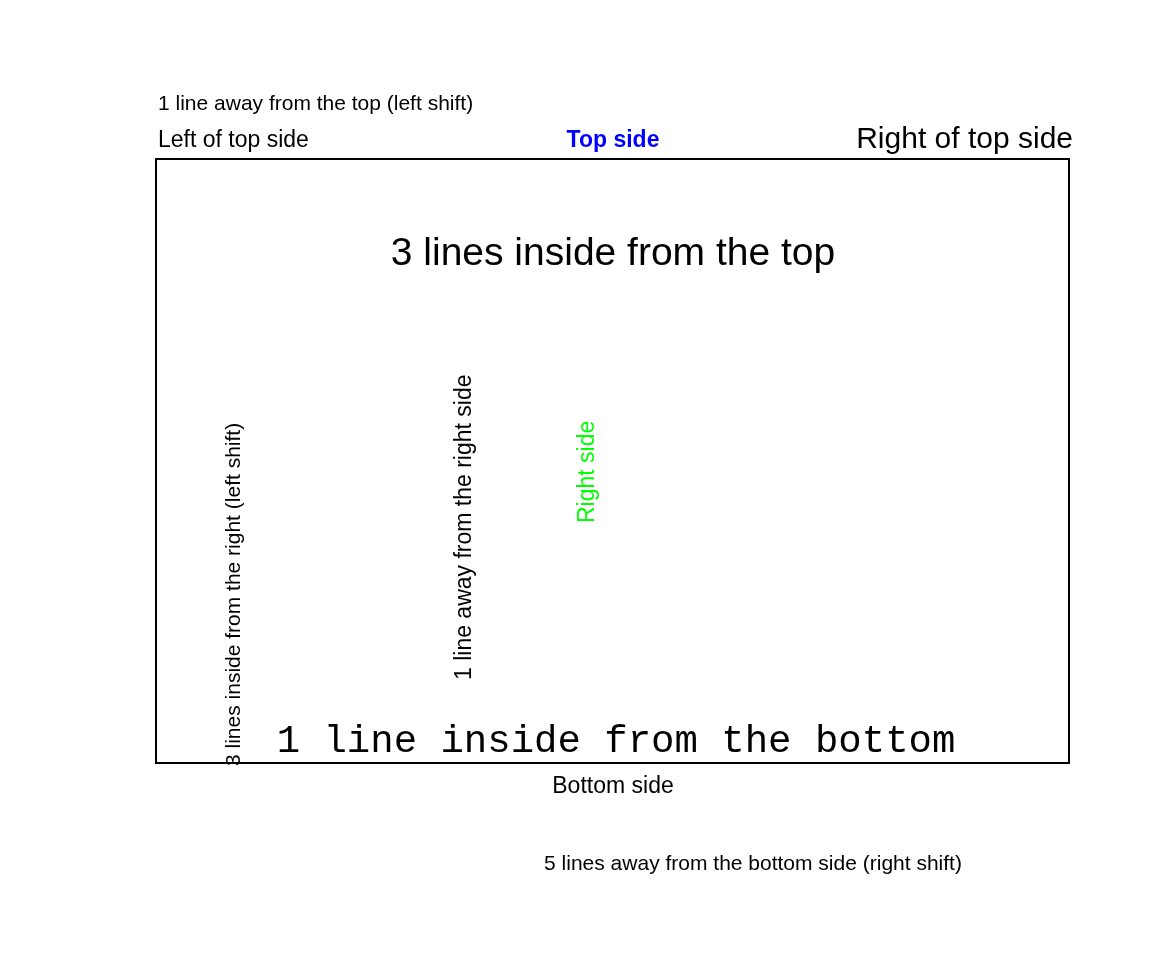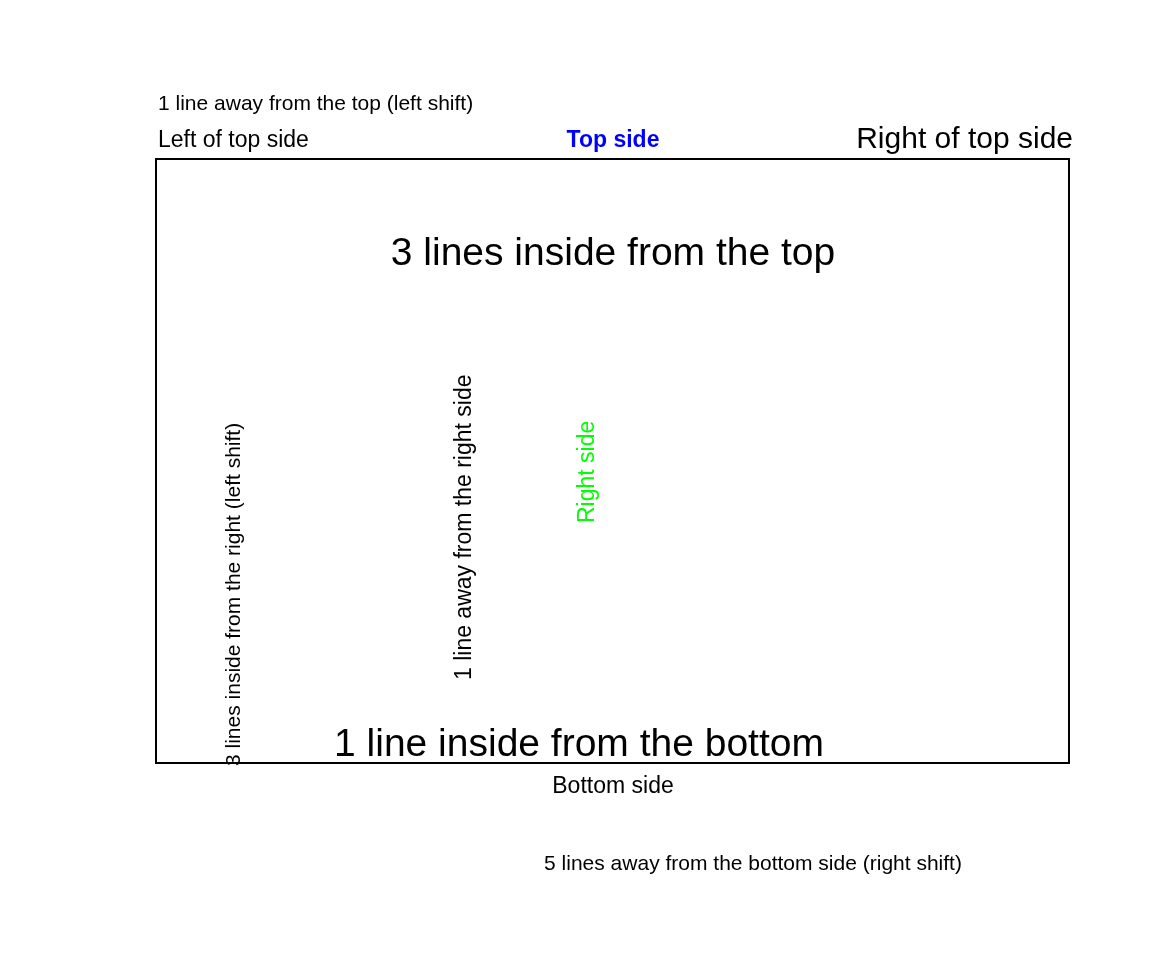--- a/index.html
+++ b/index.html
@@ -65,21 +65,21 @@
   <div class="lbl fs-md h-left" style="left:158px; top:151px;">Left of top side</div>
 
   <div class="lbl fs-md h-center" style="left:613px; top:151px; color:#0000FF;font-weight:bold;">Top side</div>
 
   <div class="lbl fs-lg h-right" style="left:1073px; top:153px;">Right of top side</div>
 
   <div id="plot-box" style="left: 155px; top: 158px; width: 915px; height: 606px; border: 2px solid rgb(0, 0, 0);"></div>
 
   <div class="lbl fs-xl h-center" style="left:613px; top:271px;">3 lines inside from the top</div>
 
-  <div class="lbl fs-xl h-center" style="left:579px; top:762px;">1 line inside from the bottom</div>
+  <div class="lbl fs-xl h-center" style="left:616px; top:762px;font-family:Liberation Mono, monospace;">1 line inside from the bottom</div>
 
   <div class="lbl fs-sm v-ccw" style="left:233px; top:0px; height:686px;">2 lines inside from the left (right shift)</div>
 
   <div class="lbl fs-sm v-ccw" style="left:988px; top:0px; height:766px;">3 lines inside from the right (left shift)</div>
 
   <div class="lbl fs-md v-ccw" style="left:118px; top:0px; height:765px;">1 line away from the left side</div>
 
   <div class="lbl fs-md v-ccw" style="left:152px; top:0px; height:513px; color:#FF0000;">Left side</div>
 
   <div class="lbl fs-md v-ccw" style="left:1098px; top:0px; height:523px; color:#00FF00;">Right side</div>

